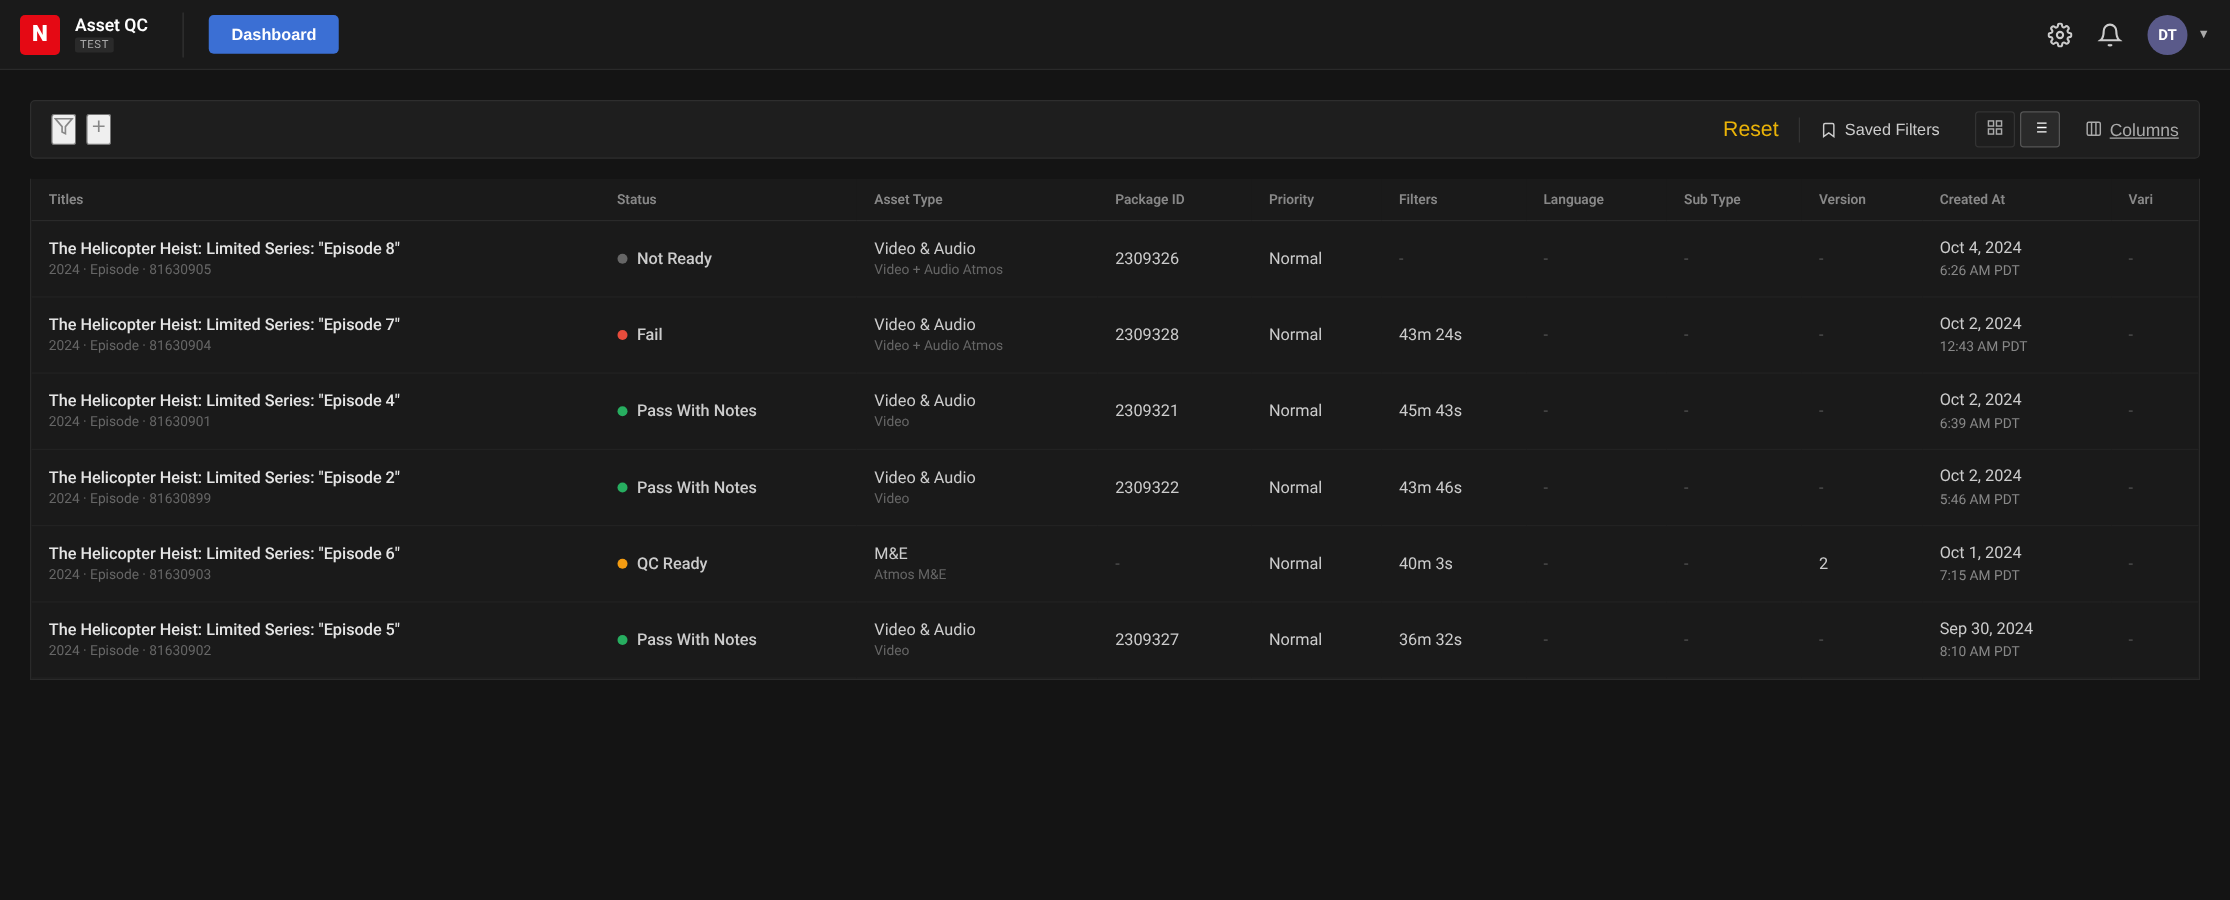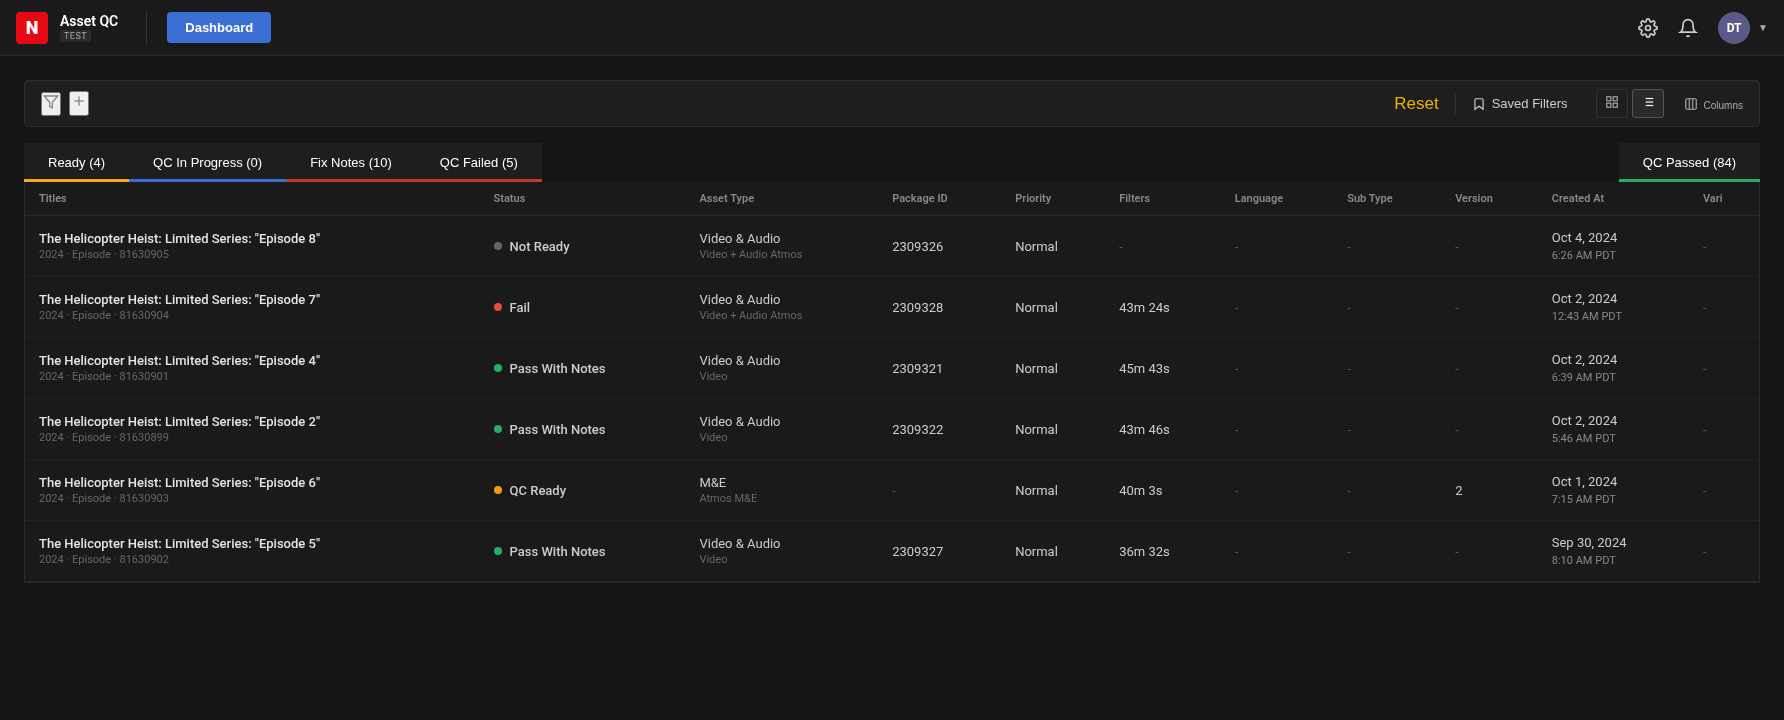--- a/index.html
+++ b/index.html
@@ -184,26 +184,27 @@
     }
     .view-btn.active {
       background: #2a2a2a;
       color: #fff;
       border-color: #555;
     }
     .columns-btn {
       background: none;
       border: none;
       color: #aaa;
-      font-size: 10px;
-      cursor: pointer;
-      display: flex;
-      align-items: flex-end;
+      font-size: 14px;
+      cursor: pointer;
+      display: flex;
+      align-items: flex-start;
       gap: 6px;
       margin-left: 12px;
+      text-decoration: underline;
     }
 
     
     .tabs {
       display: flex;
       border-bottom: none;
       margin-bottom: 0;
     }
     .tab {
       padding: 12px 24px;
@@ -417,27 +418,20 @@
     <button class="columns-btn">
       <svg width="14" height="14" viewBox="0 0 24 24" fill="none" stroke="currentColor" stroke-width="2">
         <rect x="3" y="3" width="18" height="18" rx="2"></rect>
           <line x1="9" y1="3" x2="9" y2="21"></line>
           <line x1="15" y1="3" x2="15" y2="21"></line>
       </svg>
       <span>Columns</span>
     </button>
   </div>
 
-  <div class="tabs">
-    <button class="tab active-ready">Ready (4)</button>
-    <button class="tab active-inprogress">QC In Progress (0)</button>
-    <button class="tab active-fixnotes">Fix Notes (10)</button>
-    <button class="tab active-qcfailed">QC Failed (5)</button>
-    <button class="tab active-qcpassed" style="margin-left: auto;">QC Passed (84)</button>
-  </div>
 
   <div class="table-wrapper">
     <table>
       <thead>
         <tr>
           <th>Titles</th>
           <th>Status</th>
           <th>Asset Type</th>
           <th>Package ID</th>
           <th>Priority</th>

